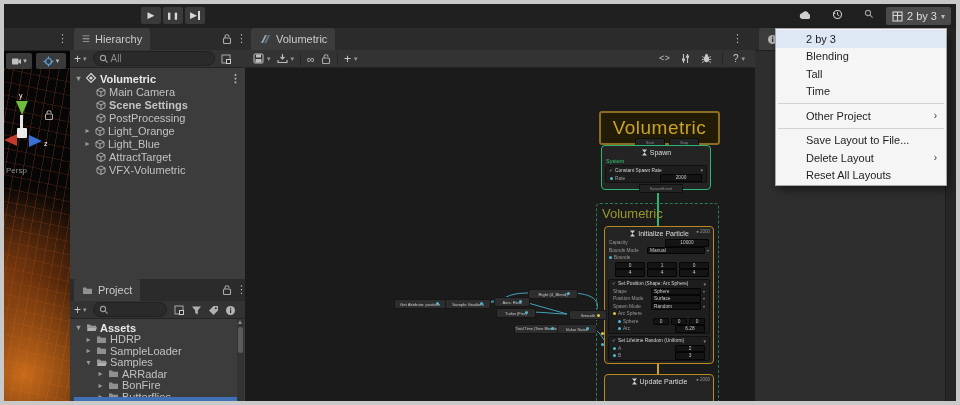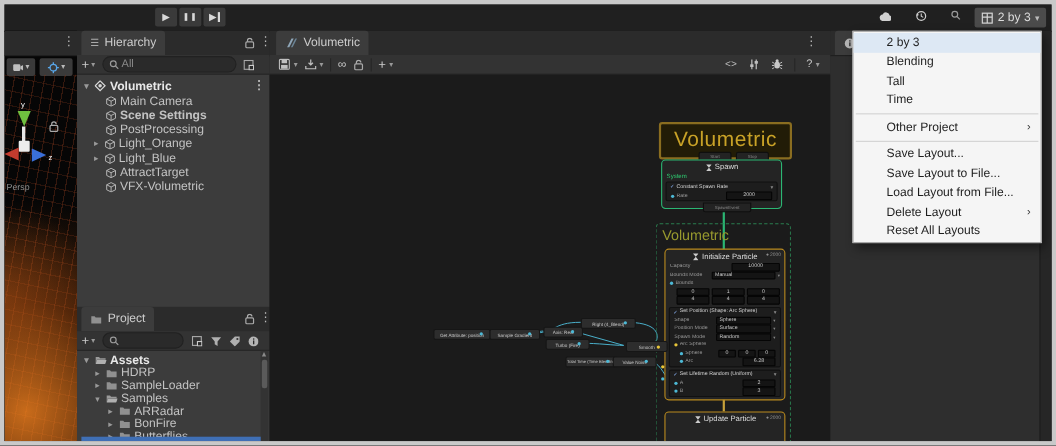--- a/index.html
+++ b/index.html
@@ -692,27 +692,21 @@
     <div class="menu-item">
         <span>Time</span>
       </div>
     <div class="menu-sep"></div>
     <div class="menu-item">
         <span>Other Project</span>
         <span class="arr">›</span>
       </div>
     <div class="menu-sep"></div>
     <div class="menu-item">
-        <span>Save Layout...</span>
-      </div>
-    <div class="menu-item">
         <span>Save Layout to File...</span>
-      </div>
-    <div class="menu-item">
-        <span>Load Layout from File...</span>
       </div>
     <div class="menu-item">
         <span>Delete Layout</span>
         <span class="arr">›</span>
       </div>
     <div class="menu-item">
         <span>Reset All Layouts</span>
       </div>
   </div>
 

